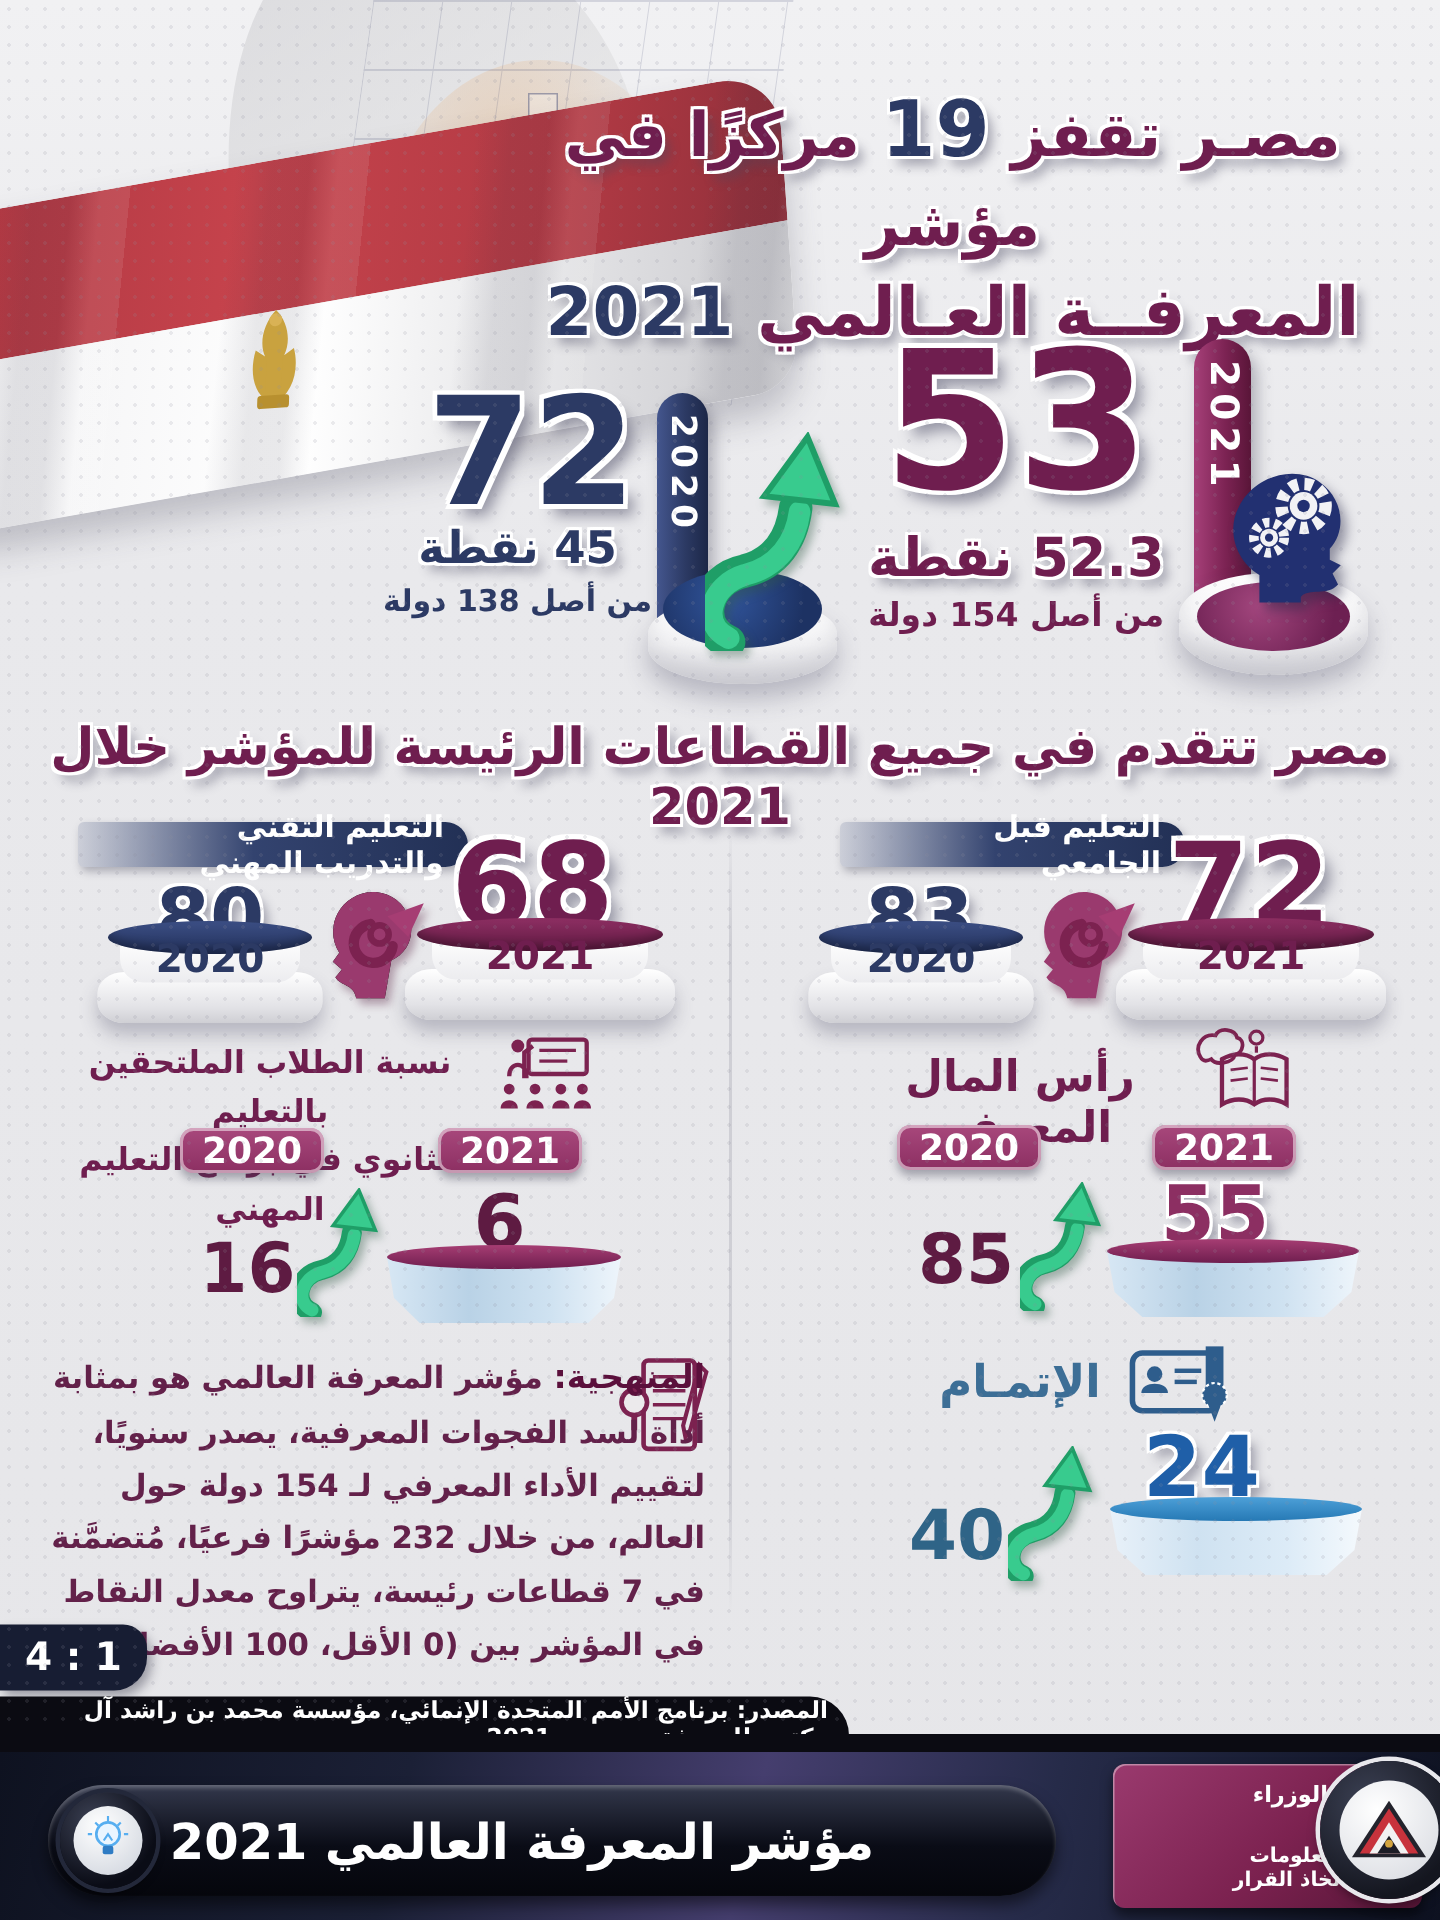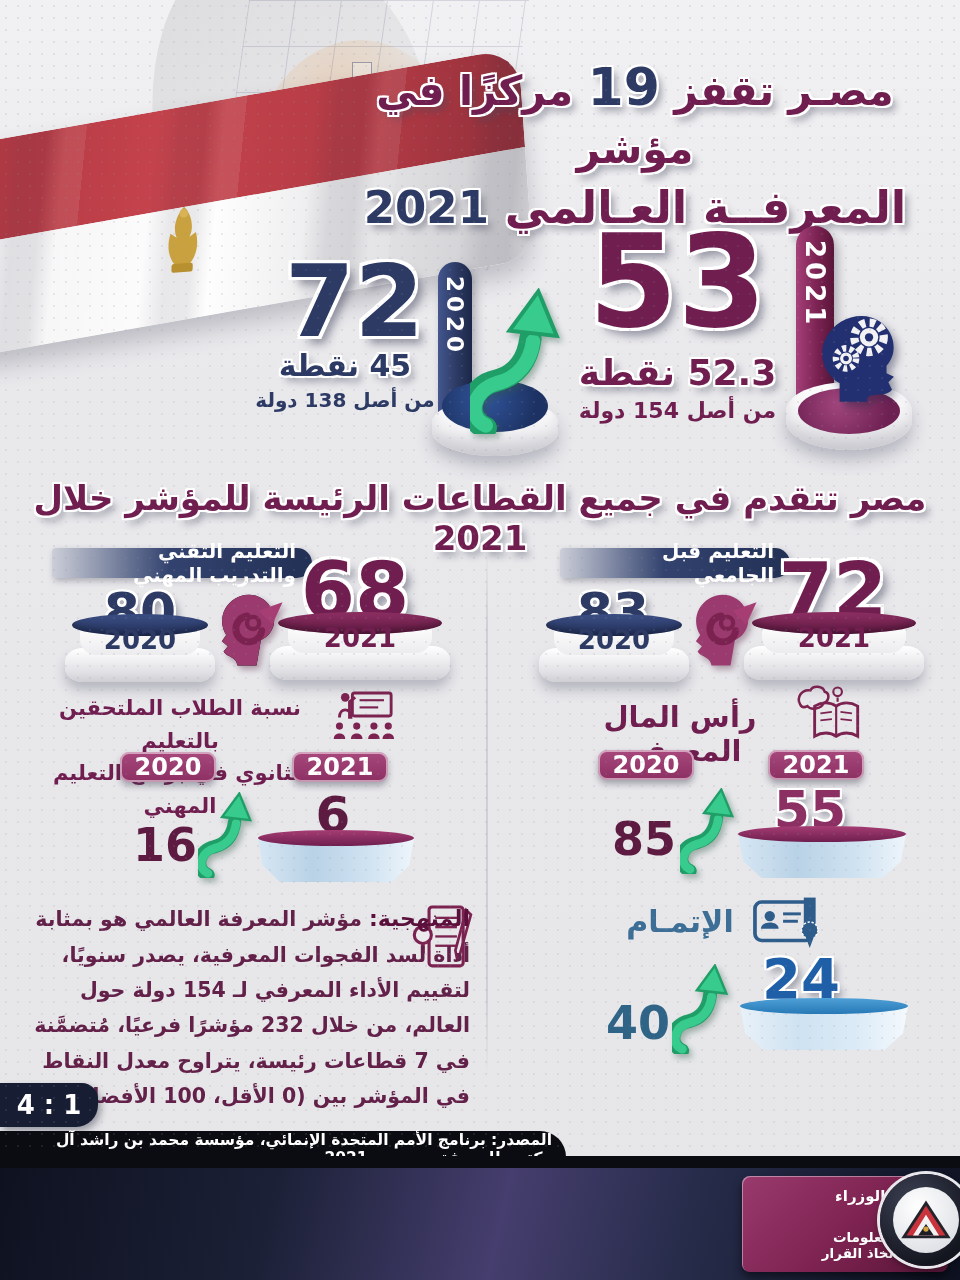--- a/index.html
+++ b/index.html
@@ -414,20 +414,39 @@
   <div class="method abs ar">
     <b>المنهجية:</b>
     <span>مؤشر المعرفة العالمي هو بمثابة أداة لسد الفجوات المعرفية، يصدر سنويًا، لتقييم الأداء المعرفي لـ 154 دولة حول العالم، من خلال 232 مؤشرًا فرعيًا، مُتضمَّنة في 7 قطاعات رئيسة، يتراوح معدل النقاط في المؤشر بين (0 الأقل، 100 الأفضل).</span>
   </div>
 
   <div class="ratio-box abs">4 : 1</div>
   <div class="source-bar abs">المصدر: برنامج الأمم المتحدة الإنمائي، مؤسسة محمد بن راشد آل مكتوم للمعرفة، ديسمبر 2021</div>
   <div class="black-strip abs"></div>
 
   <div class="footer abs">
+    <div class="footer-pill abs">
+      <div class="bulb-ring abs">
+        <div class="bulb-circle">
+          <svg style="width:30px;height:34px;" viewBox="0 0 40 48">
+            <circle cx="20" cy="18" r="11" fill="#eaf5ff" stroke="#57aef0" stroke-width="2.5"></circle>
+            <path d="M16 24 L20 18 L24 24" fill="none" stroke="#57aef0" stroke-width="2"></path>
+            <rect x="15" y="29" width="10" height="8" rx="2" fill="#2f7cc4"></rect>
+            <g stroke="#57aef0" stroke-width="2">
+              <line x1="20" y1="1" x2="20" y2="6"></line>
+                <line x1="5" y1="18" x2="1" y2="18"></line>
+              <line x1="39" y1="18" x2="35" y2="18"></line>
+                <line x1="8" y1="7" x2="11" y2="10"></line>
+              <line x1="32" y1="7" x2="29" y2="10"></line>
+            </g>
+          </svg>
+        </div>
+      </div>
+      <div class="footer-pill-text ar">مؤشر المعرفة العالمي 2021</div>
+    </div>
     <div class="org-box abs">
       <div class="o1">مجلس الوزراء المصرى</div>
       <div class="o2">مركز المعلومات ودعم اتخاذ القرار</div>
     </div>
     <div class="org-ring abs">
       <div class="org-circle">
         <svg style="width:52px;height:44px;" viewBox="0 0 80 64">
           <polygon points="40,2 78,60 2,60" fill="#23232c"></polygon>
           <polygon points="40,10 70,56 10,56" fill="#c8333c"></polygon>
           <polygon points="40,24 60,56 20,56" fill="#f2f2f2"></polygon>

